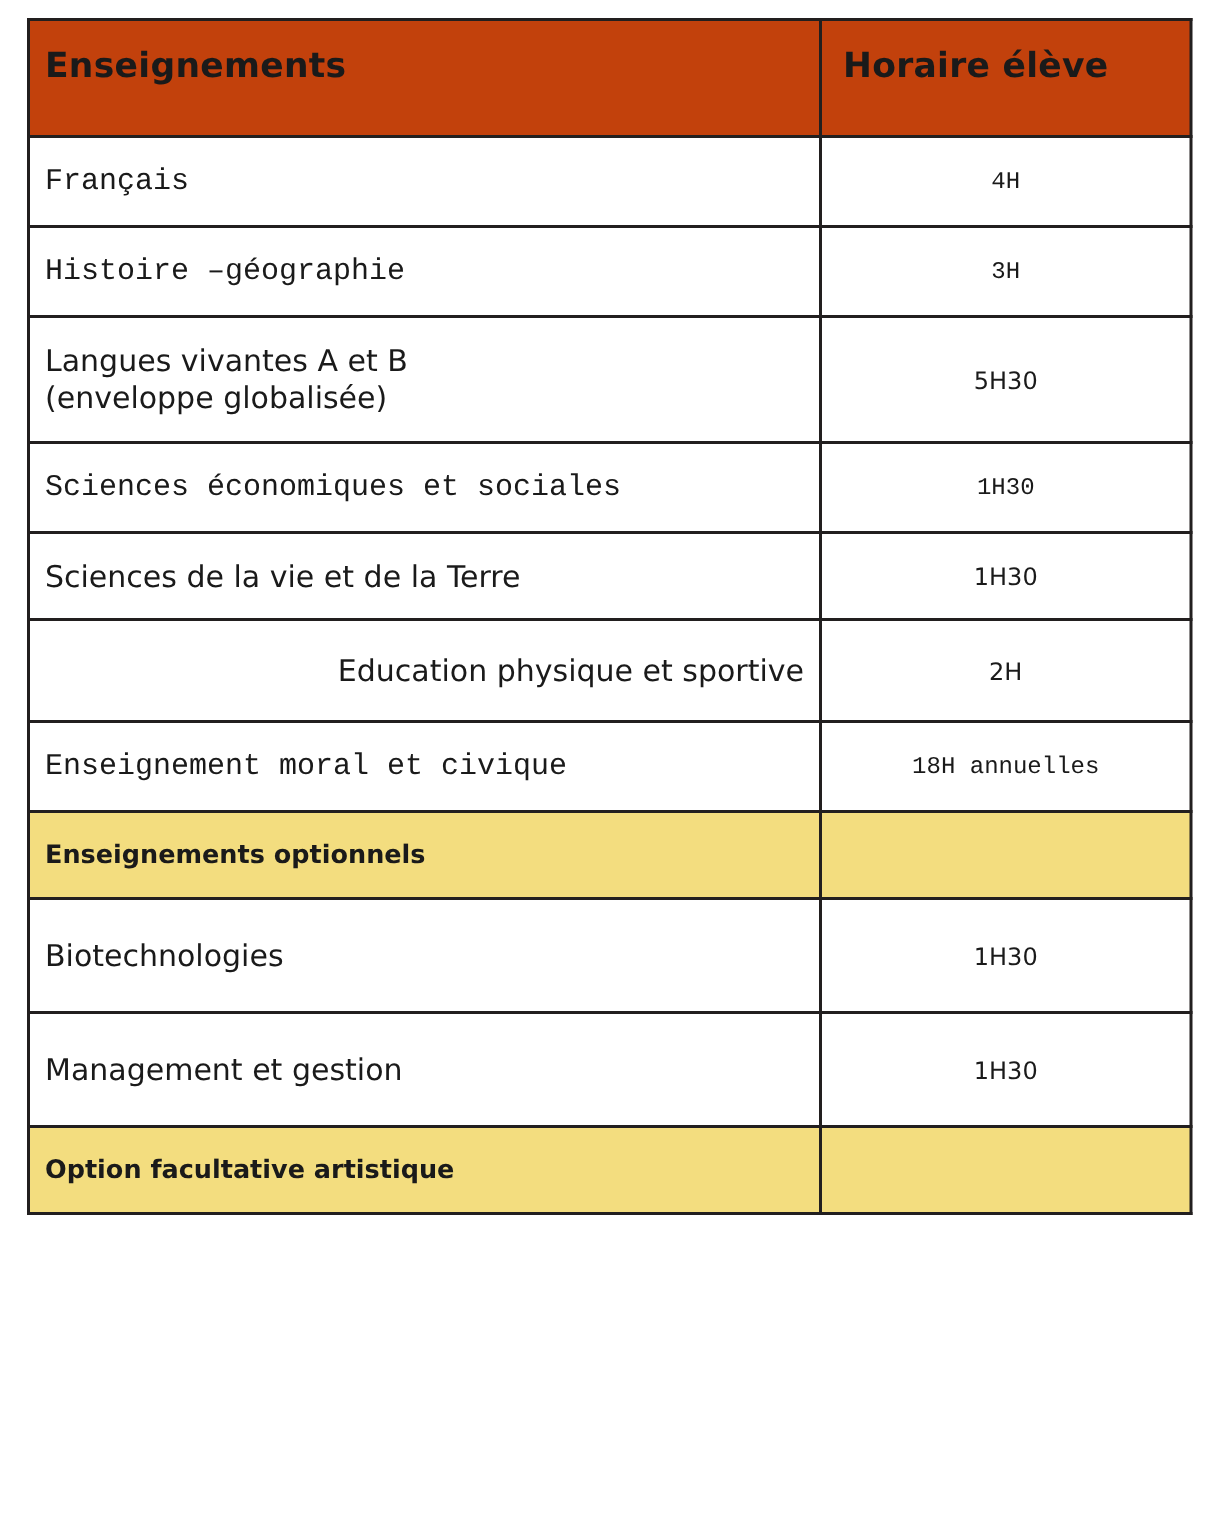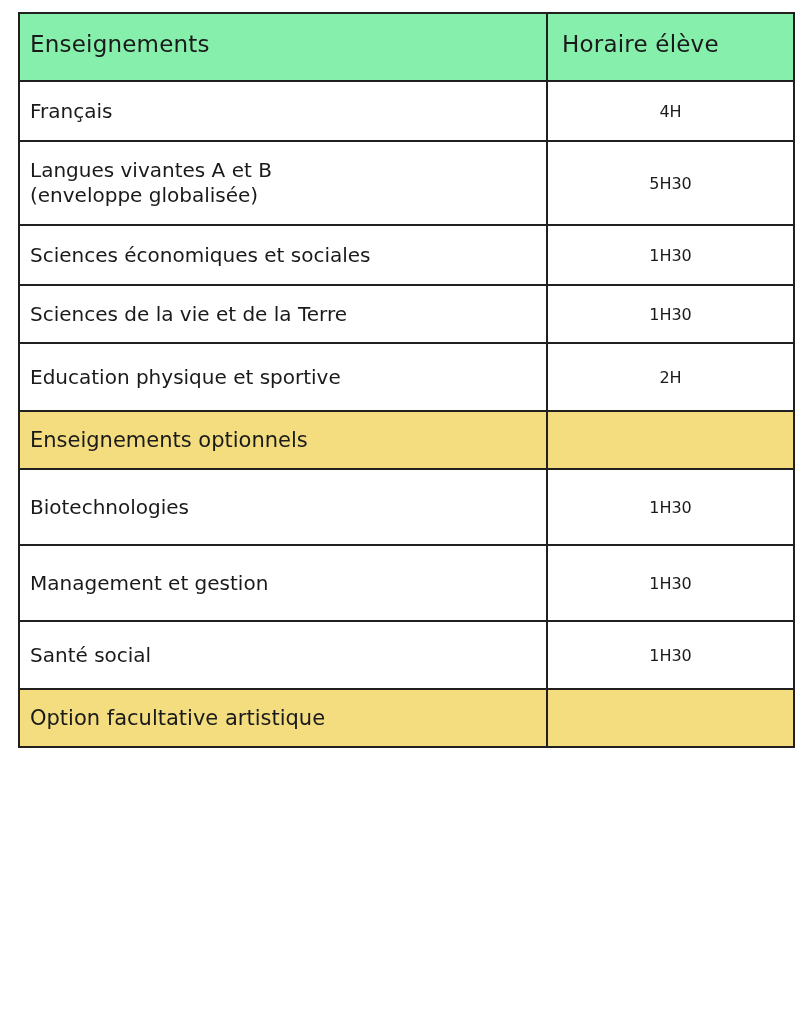--- a/index.html
+++ b/index.html
@@ -31,27 +31,27 @@
     border: 2px solid #221f1f;
     padding: 6px 10px;
     vertical-align: middle;
     text-align: left;
   }
   col.col-subject { width: 528px; }
   col.col-hours   { width: 247px; }
 
   
   tr.header-row th {
-    background: #86efac;
+    background: #c2410c;
     font-size: 23px;
-    font-weight: normal;
+    font-weight: bold;
     letter-spacing: 0.2px;
     height: 48px;
     padding-top: 6px;
-    padding-bottom: 12px;
+    padding-bottom: 22px;
   }
   tr.header-row th.hours-head {
     text-align: left;
     padding-left: 14px;
     margin-left: 23px;
   }
 
   
   tr.subject-row td.subject {
     font-size: 20px;
@@ -59,30 +59,30 @@
     line-height: 1.25;
   }
   tr.subject-row td.hours {
     font-size: 16px;
     text-align: center;
   }
 
   
   tr.section-row td {
     background: #f3dd7f;
-    font-size: 21px;
-    font-weight: normal;
+    font-size: 17px;
+    font-weight: bold;
   }
   tr.section-row td.hours {
     background: #f3dd7f;
   }
 
   
-  tr[data-h="h46"] td { height: 46px; }
-  tr[data-h="h54"] td { height: 54px; }
+  tr[data-h="h46"] td { height: 46px; font-family: Liberation Mono, monospace; }
+  tr[data-h="h54"] td { height: 54px; text-align: right; }
   tr[data-h="h62"] td { height: 62px; }
   tr[data-h="h70"] td { height: 70px; }
   tr[data-h="h44"] td { height: 44px; }
 
   .subject-line2 {
     display: block;
   }
 </style>
 </head>
 <body>
@@ -99,20 +99,24 @@
         <th class="hours-head">Horaire élève</th>
       </tr>
     </thead>
     <tbody>
 
       <tr class="subject-row" data-h="h46">
         <td class="subject">Français</td>
         <td class="hours">4H</td>
       </tr>
 
+      <tr class="subject-row" data-h="h46">
+        <td class="subject">Histoire –géographie</td>
+        <td class="hours">3H</td>
+      </tr>
 
       <tr class="subject-row" data-h="h70">
         <td class="subject">
           <span>Langues vivantes A et B</span>
           <span class="subject-line2">(enveloppe globalisée)</span>
         </td>
         <td class="hours">5H30</td>
       </tr>
 
       <tr class="subject-row" data-h="h46">
@@ -125,41 +129,41 @@
       <tr class="subject-row" data-h="h44">
         <td class="subject">Sciences de la vie et de la Terre</td>
         <td class="hours">1H30</td>
       </tr>
 
       <tr class="subject-row" data-h="h54">
         <td class="subject">Education physique et sportive</td>
         <td class="hours">2H</td>
       </tr>
 
+      <tr class="subject-row" data-h="h46">
+        <td class="subject">Enseignement moral et civique</td>
+        <td class="hours">18H annuelles</td>
+      </tr>
 
 
       <tr class="section-row" data-h="h44">
         <td class="subject">Enseignements optionnels</td>
         <td class="hours"></td>
       </tr>
 
       <tr class="subject-row" data-h="h62">
         <td class="subject">Biotechnologies</td>
         <td class="hours">1H30</td>
       </tr>
 
       <tr class="subject-row" data-h="h62">
         <td class="subject">Management et gestion</td>
         <td class="hours">1H30</td>
       </tr>
 
-      <tr class="subject-row" data-h="h54">
-        <td class="subject">Santé social</td>
-        <td class="hours">1H30</td>
-      </tr>
 
       <tr class="section-row" data-h="h44">
         <td class="subject">Option facultative artistique</td>
         <td class="hours"></td>
       </tr>
 
     </tbody>
   </table>
 </div>
 

